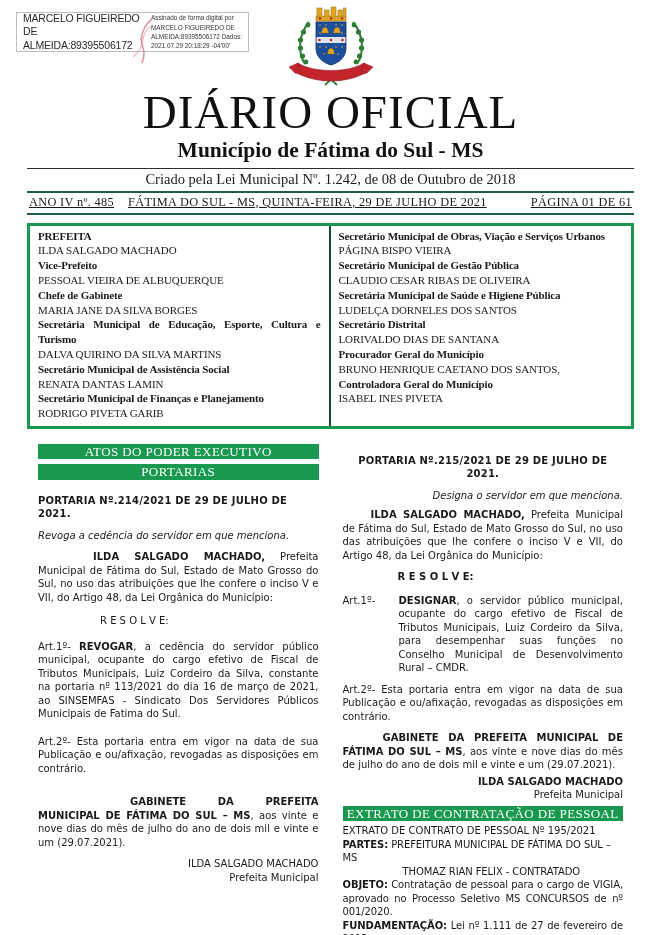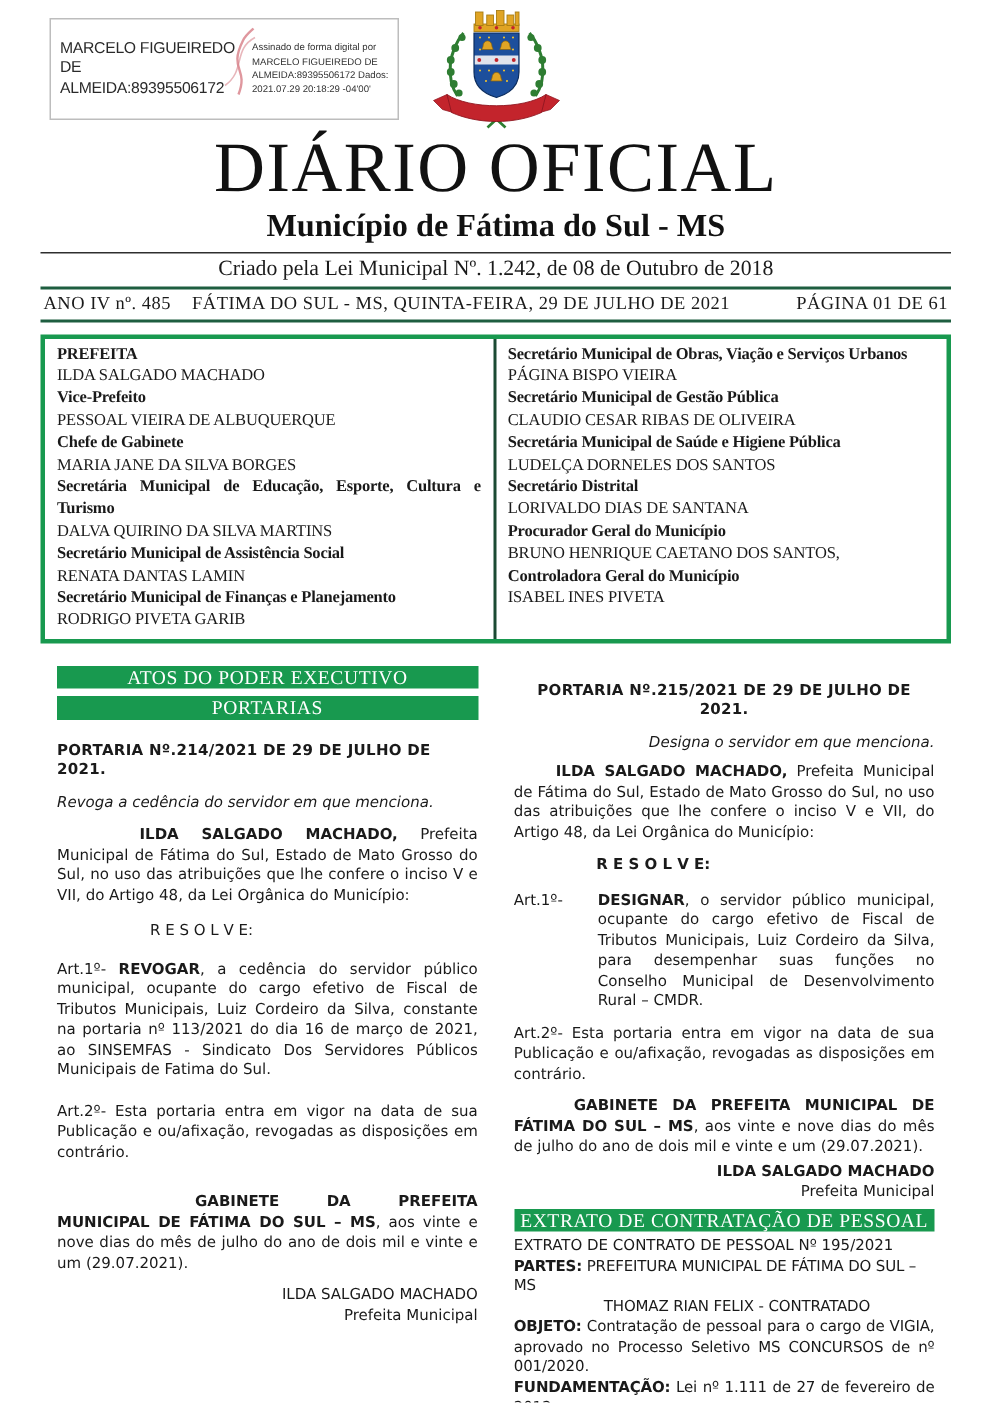--- a/index.html
+++ b/index.html
@@ -6,21 +6,21 @@
   html,body { background:#fff; }
   body {
     width:661px; height:935px; position:relative; overflow:hidden;
     font-family:"Liberation Serif", serif;
     color:var(--text-color, #1a1a1a);
   }
   .page { padding:0 27px; }
 
   
   .stamp {
-    position:absolute; left:33px; top:12px; width:233px; height:68px;
+    position:absolute; left:16px; top:12px; width:233px; height:40px;
     border:1.5px solid var(--stamp-border,#bdbdbd);
     display:flex; align-items:center; gap:6px; padding:3px 6px;
     font-family:"Liberation Sans", sans-serif; background:#fff;
   }
   .stamp-name { width:122px; font-size:10.5px; line-height:1.3; color:#2a2a2a; letter-spacing:-0.2px; }
   .stamp-detail { flex:1; font-size:6.4px; line-height:1.45; color:#333; }
   .stamp-flourish { position:absolute; left:112px; top:4px; pointer-events:none; }
 
   
   .crest-wrap { text-align:center; padding-top:4px; line-height:0; }
@@ -29,21 +29,21 @@
     letter-spacing:1px; margin-top:3px; color:#111;
   }
   .gz-subtitle { text-align:center; font-size:21.5px; line-height:1.1; margin-top:2px; color:#111; }
   .thin-rule { border-top:1.3px solid #2e2e2e; margin-top:5px; }
   .law-line { text-align:center; font-size:14.5px; padding:2px 0 3px; }
 
   .info-bar {
     border-top:2.2px solid var(--rule-green,#1e5e40);
     border-bottom:2.2px solid var(--rule-green,#1e5e40);
     display:flex; align-items:center; font-size:12.3px;
-    padding:2px 2px 3px; letter-spacing:0.35px;
+    padding:2px 2px 3px; letter-spacing:0.35px;text-decoration:underline;
   }
   .info-left { display:flex; gap:14px; }
   .info-page { margin-left:auto; }
 
   
   .officials {
     margin-top:8px; border:3px solid var(--banner-green,#18994f);
     display:flex;
   }
   .off-col { width:50%; padding:3px 8px 5px; font-size:11px; line-height:14.8px; }

